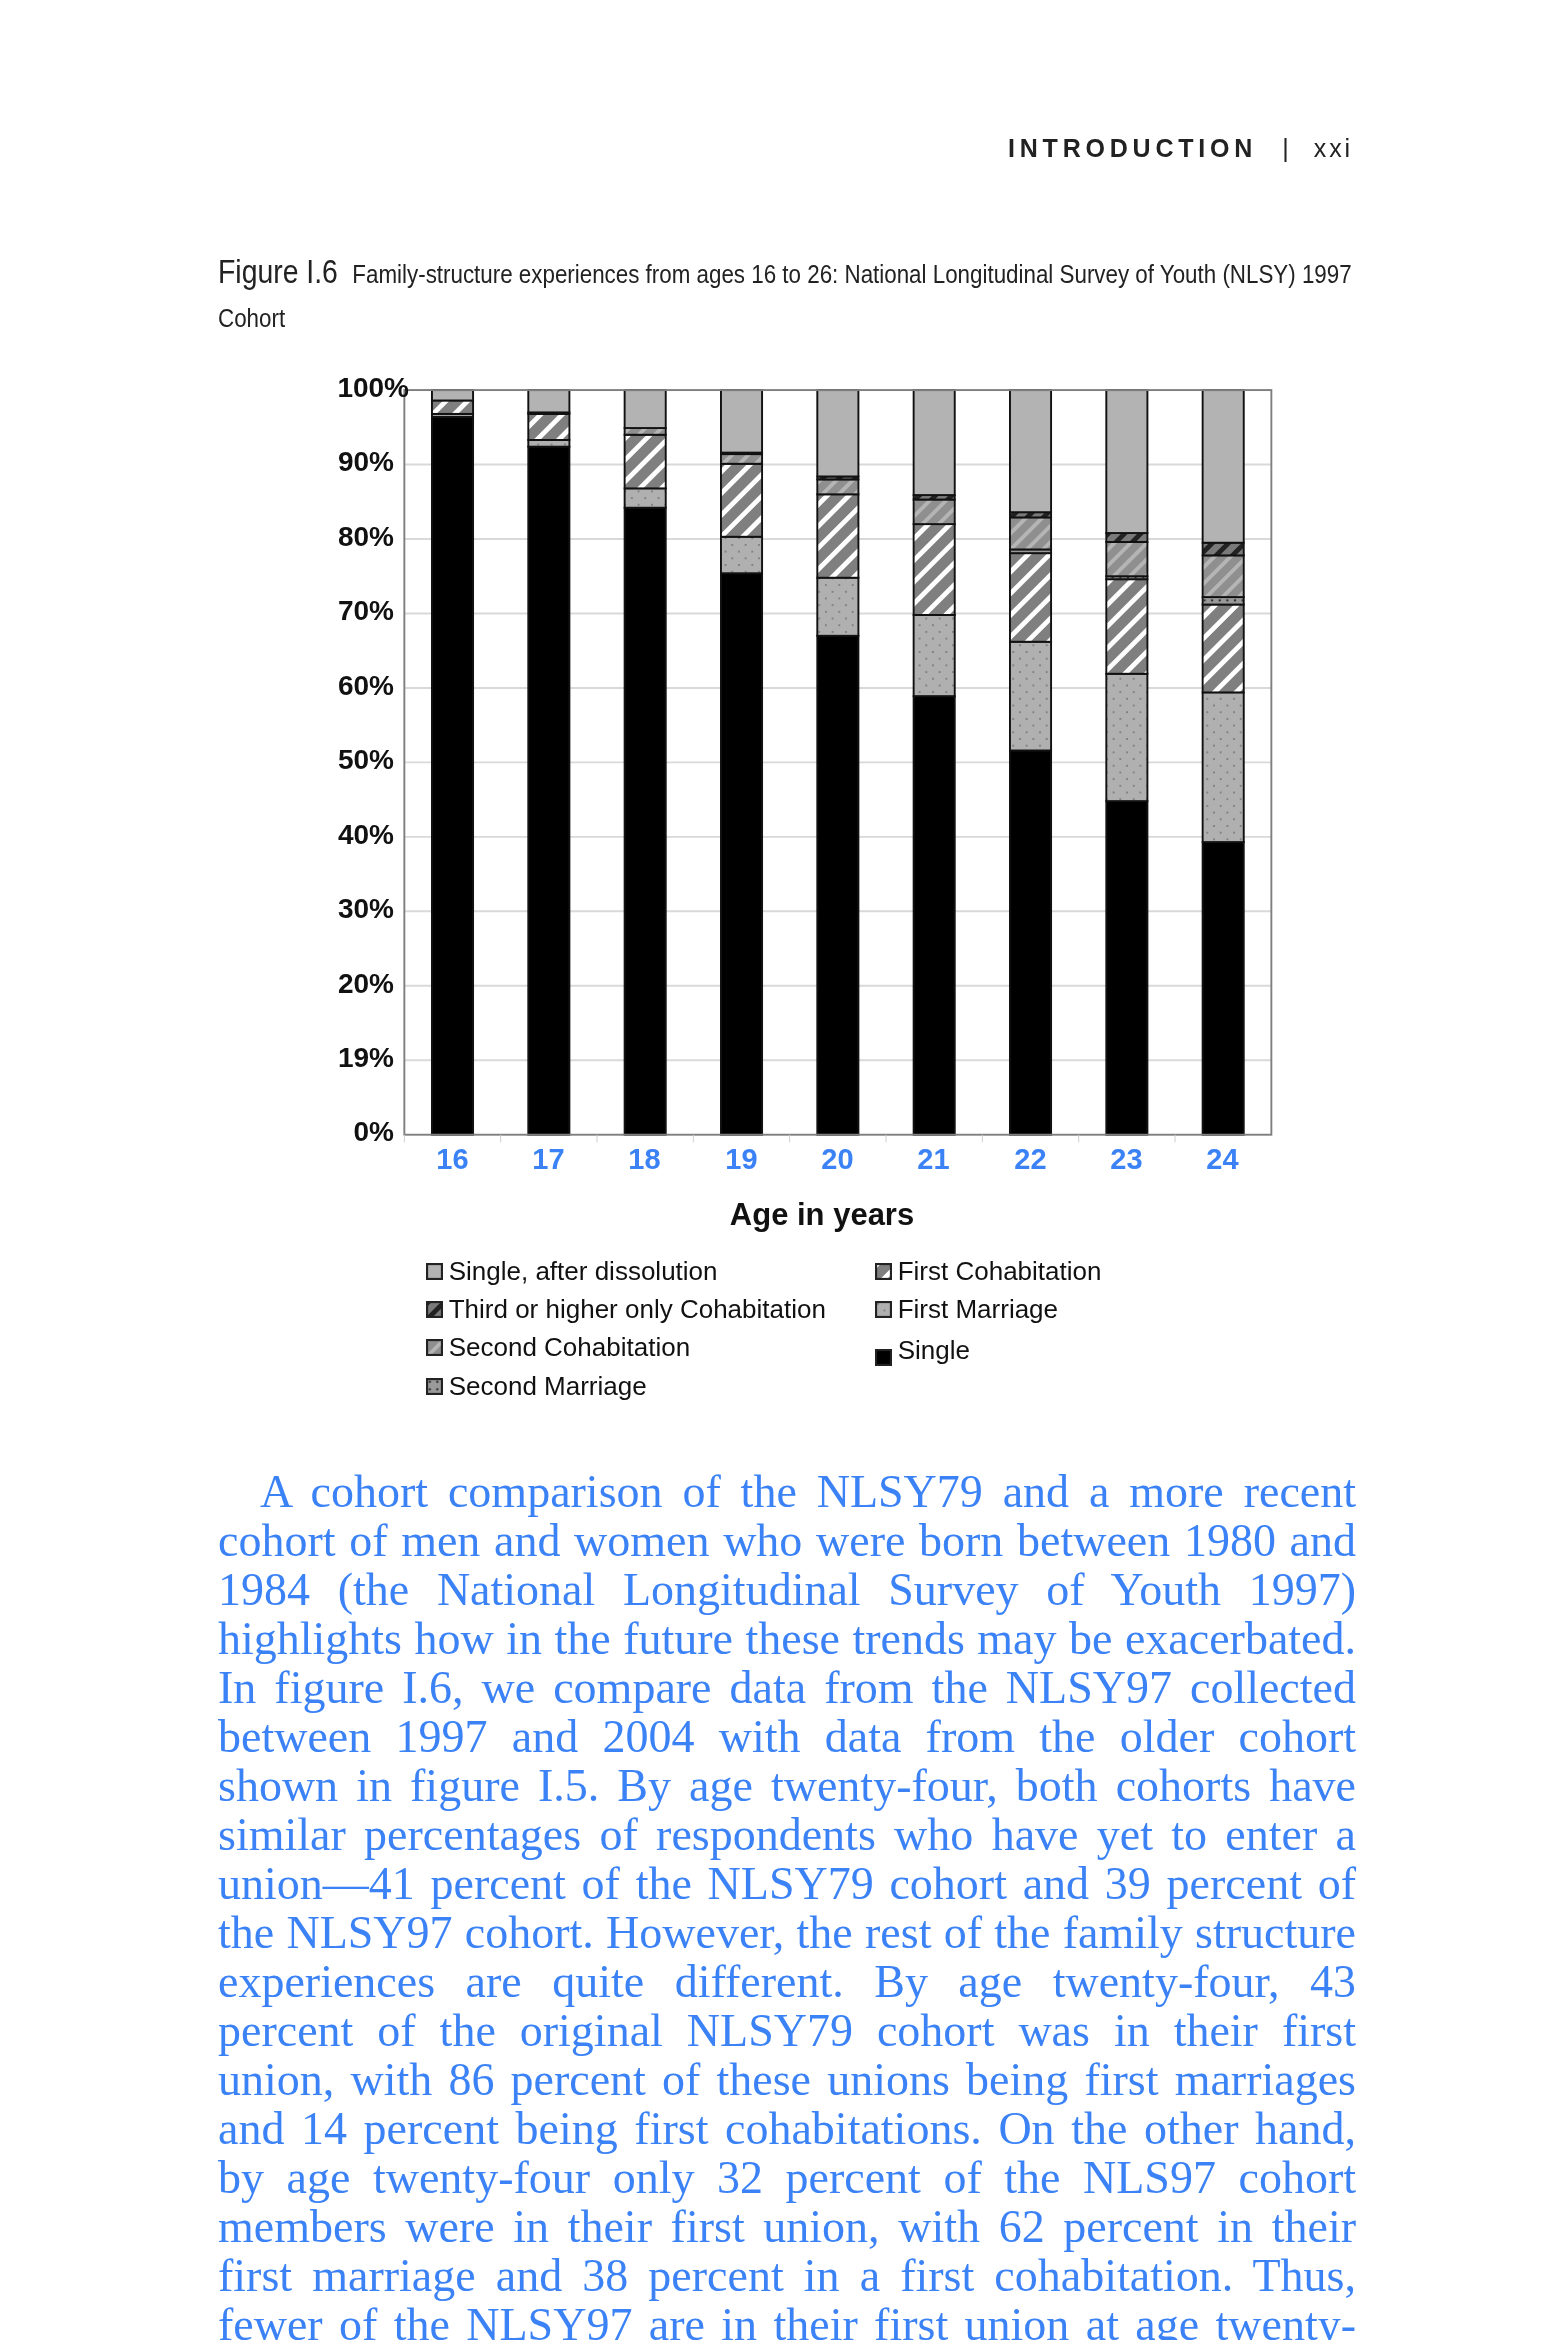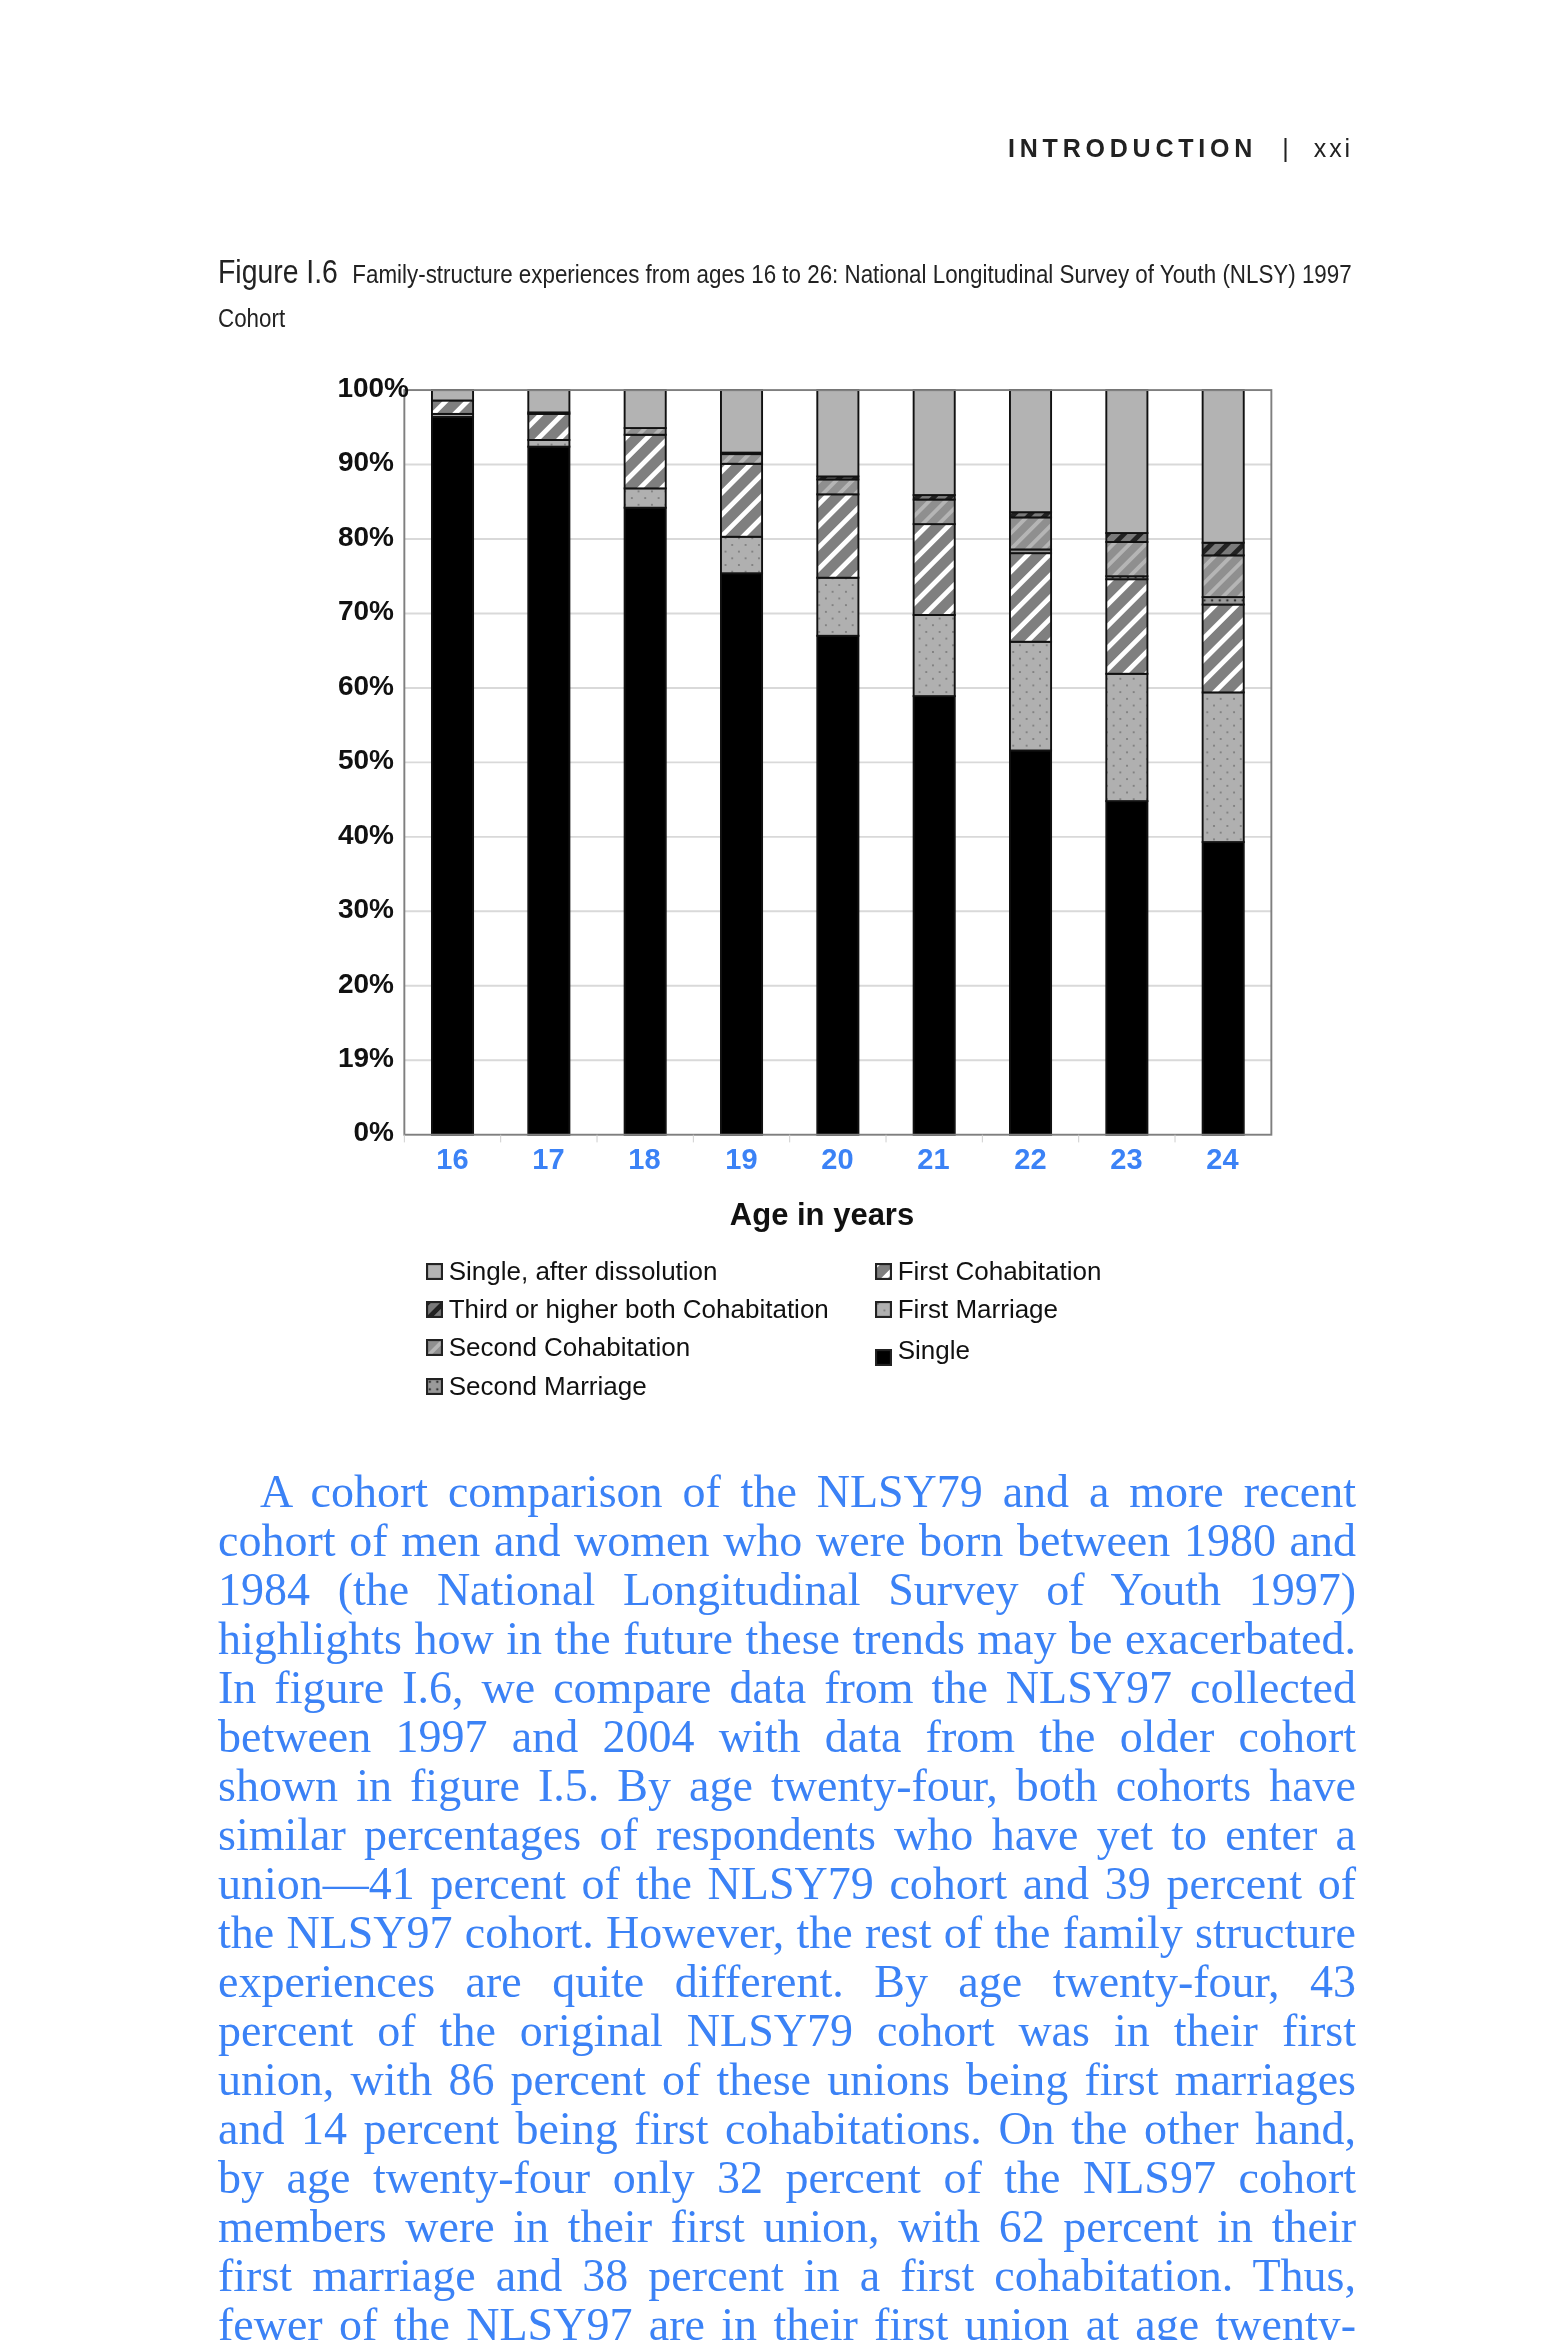--- a/index.html
+++ b/index.html
@@ -186,21 +186,21 @@
     <div class="legend-item" style="left: 0px; top: 0px;">
       <svg width="17" height="17" style="margin-right: 5.7px;" viewBox="0 0 18 18">
         <rect x="1" y="1" width="16" height="16" fill="#b3b3b3" stroke="#222" stroke-width="2.5"></rect>
       </svg>
       <span>Single, after dissolution</span>
     </div>
     <div class="legend-item" style="left: 0px; top: 38px;">
       <svg width="17" height="17" style="margin-right: 5.7px;" viewBox="0 0 18 18">
         <rect x="1" y="1" width="16" height="16" fill="url(#pat-dark-diagonal)" stroke="#222" stroke-width="2.5"></rect>
       </svg>
-      <span>Third or higher both Cohabitation</span>
+      <span>Third or higher only Cohabitation</span>
     </div>
     <div class="legend-item" style="left: 0px; top: 76px;">
       <svg width="17" height="17" style="margin-right: 5.7px;" viewBox="0 0 18 18">
         <rect x="1" y="1" width="16" height="16" fill="url(#pat-light-diagonal)" stroke="#222" stroke-width="2.5"></rect>
       </svg>
       <span>Second Cohabitation</span>
     </div>
     <div class="legend-item" style="left: 0px; top: 115px;">
       <svg width="17" height="17" style="margin-right: 5.7px;" viewBox="0 0 18 18">
         <rect x="1" y="1" width="16" height="16" fill="url(#pat-dense-dots)" stroke="#222" stroke-width="2.5"></rect>

